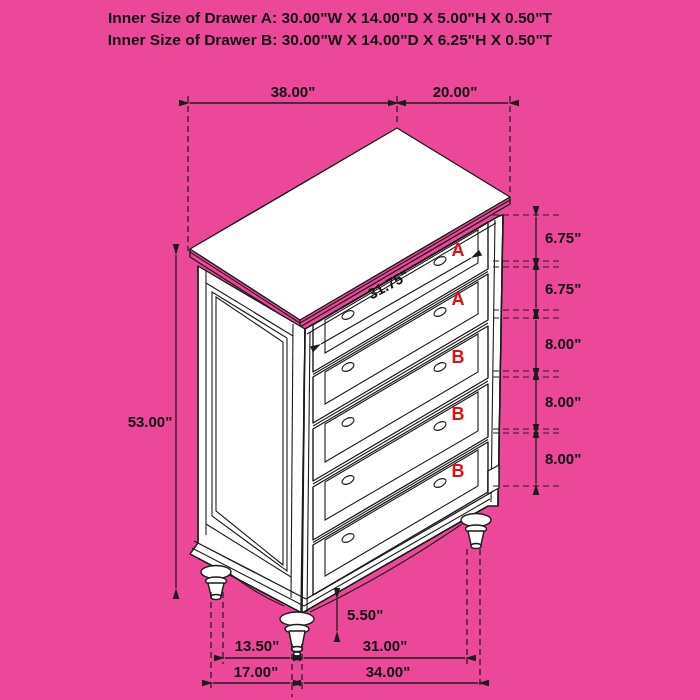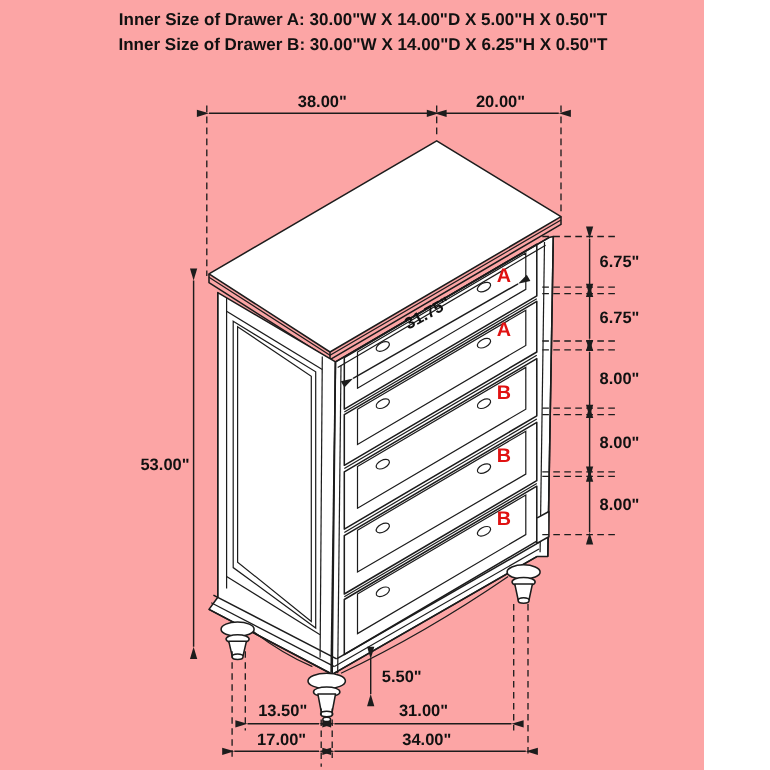--- a/index.html
+++ b/index.html
@@ -1,16 +1,16 @@
 <!DOCTYPE html>
 <html><head>
 <meta charset="utf-8">
 <style>
   html,body{margin:0;padding:0;background:#ffffff;}
-  #stage{position:relative;width:640px;height:700px;background:#fca5a5;overflow:hidden;
+  #stage{position:relative;width:700px;height:700px;background:#ec4899;overflow:hidden;
          font-family:"Liberation Sans",sans-serif;}
   svg{position:absolute;left:0;top:0;}
   .struct{fill:none;stroke:#1c1c1c;stroke-width:1.4;stroke-linejoin:round;}
   .thin{fill:none;stroke:#1c1c1c;stroke-width:1.1;}
   .wfill{fill:#ffffff;stroke:#1c1c1c;stroke-width:1.4;stroke-linejoin:round;}
   .dim{fill:none;stroke:#1c1c1c;stroke-width:1.3;}
   .dash{fill:none;stroke:#1c1c1c;stroke-width:1.2;stroke-dasharray:6 4;}
   .dimtxt{font:700 15px "Liberation Sans",sans-serif;fill:#111111;}
   .hdrtxt{font:700 15.5px "Liberation Sans",sans-serif;fill:#111111;}
   .redtxt{font:700 18px "Liberation Sans",sans-serif;}

